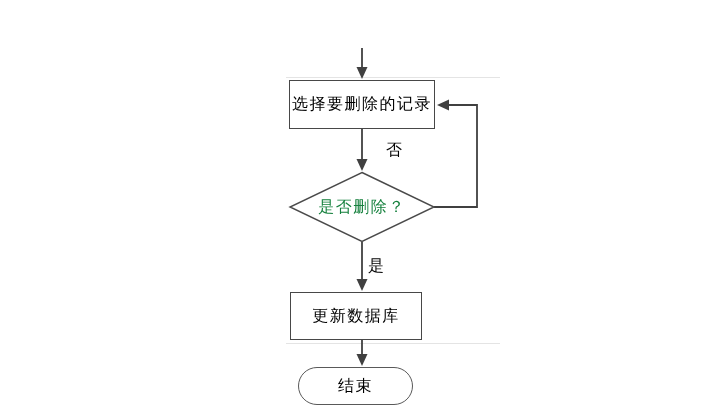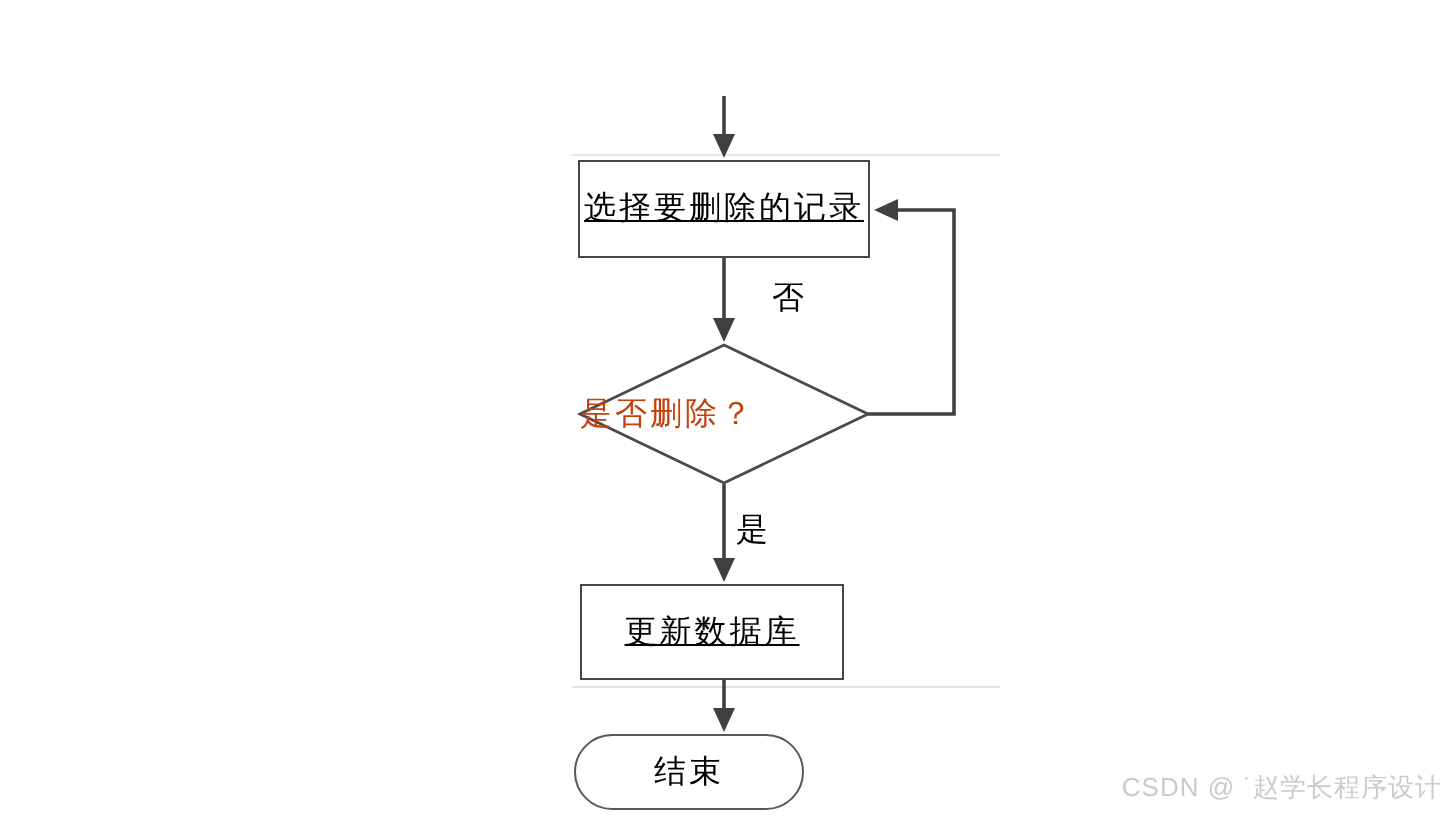--- a/index.html
+++ b/index.html
@@ -11,25 +11,25 @@
     font-family:"Liberation Sans","DejaVu Sans",sans-serif;
   }
   #wires{position:absolute;left:0;top:0;width:727px;height:410px;}
   .node{
     position:absolute;box-sizing:border-box;
     display:flex;align-items:center;justify-content:center;
     font-size:16px;color:#000000;letter-spacing:1.5px;
     background:#ffffff;white-space:nowrap;
   }
   .terminator{border:1.4px solid #595959;border-radius:19px;}
-  .process{border:1.4px solid #474747;text-decoration:underline;}
+  .process{border:1.4px solid #474747;}
   .decision-label{
     position:absolute;box-sizing:border-box;
-    display:flex;align-items:center;
-    font-size:16px;color:#c2410c;letter-spacing:1.5px;white-space:nowrap;
+    display:flex;align-items:center;justify-content:center;
+    font-size:16px;color:#15803d;letter-spacing:1.5px;white-space:nowrap;
   }
   .edge-label{
     position:absolute;font-size:16px;color:#000000;line-height:1;
   }
   .shadow-line{position:absolute;height:1px;background:#e4e4e4;}
   #watermark{
     position:absolute;right:6px;top:385px;
     font-size:13px;color:#cbcbcb;letter-spacing:0.5px;white-space:nowrap;
   }
 </style>
@@ -67,22 +67,21 @@
   </div>
 
   <div class="decision-label" style="left:290px;top:172px;width:144px;height:70px;">
     <span>是否删除？</span>
   </div>
 
   <div class="node process" style="left:290px;top:292px;width:132px;height:48px;">
     <span>更新数据库</span>
   </div>
 
-  <div class="node terminator" style="left:287px;top:367px;width:115px;height:38px;">
+  <div class="node terminator" style="left:298px;top:367px;width:115px;height:38px;">
     <span>结束</span>
   </div>
 
   <div class="edge-label" style="left:386px;top:142px;">否</div>
   <div class="edge-label" style="left:368px;top:258px;">是</div>
 
-  <div id="watermark">CSDN @ ˙赵学长程序设计</div>
 
 </div>
 
 </body></html>

